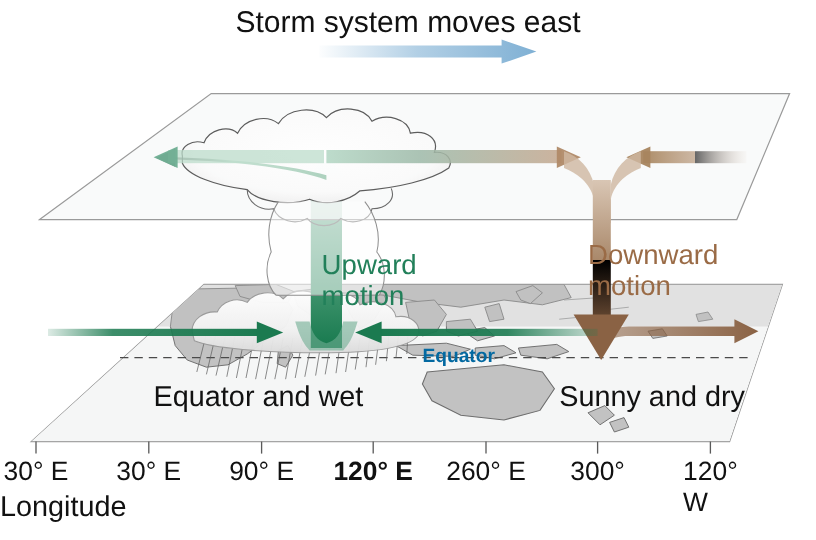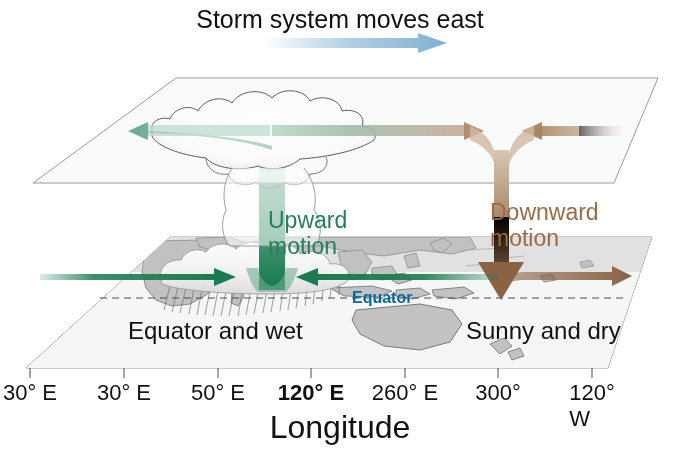--- a/index.html
+++ b/index.html
@@ -12,21 +12,21 @@
 
   #title{left:0;top:5px;width:680px;text-align:center;font-size:25px;color:#111111;}
 
   #upwardLabel{left:268px;top:208px;font-size:23px;color:#22805a;}
   #downwardLabel{left:490px;top:200px;font-size:23px;color:#9a6b46;}
 
   #stormyLabel{left:128px;top:318px;font-size:24px;color:#111111;}
   #sunnyLabel{left:466px;top:318px;font-size:24px;color:#111111;}
   #equatorLabel{left:352px;top:289px;font-size:16px;font-weight:bold;color:#0369a1;}
 
-  #xlabel{left:0;top:410px;width:680px;text-align:center;font-size:32px;color:#111111;}
+  #xlabel{left:0;top:410px;width:680px;text-align:left;font-size:24px;color:#111111;}
   .tick-lab{position:absolute;top:380px;font-size:22px;color:#111111;
             transform:translateX(-50%);}
 </style>
 </head>
 <body>
 
 <div id="stage">
 
   <svg class="layer" viewBox="0 0 680 450">
     <defs>
@@ -308,21 +308,21 @@
     <div>motion</div>
   </div>
 
   <div class="txt" id="equatorLabel">Equator</div>
   <div class="txt" id="stormyLabel">Equator and wet</div>
   <div class="txt" id="sunnyLabel">Sunny and dry</div>
 
   <div id="ticklabels">
       <div class="tick-lab" style="left: 30px;">30° E</div>
       <div class="tick-lab" style="left: 124px;">30° E</div>
-      <div class="tick-lab" style="left: 218px;">50° E</div>
+      <div class="tick-lab" style="left: 218px;">90° E</div>
       <div class="tick-lab" style="left: 311px; font-weight: bold;">120° E</div>
       <div class="tick-lab" style="left: 405px;">260° E</div>
       <div class="tick-lab" style="left: 498px;">300°</div>
       <div class="tick-lab" style="left: 592px;">120° W</div>
     </div>
 
   <div class="txt" id="xlabel">Longitude</div>
 </div>
 
 </body></html>

